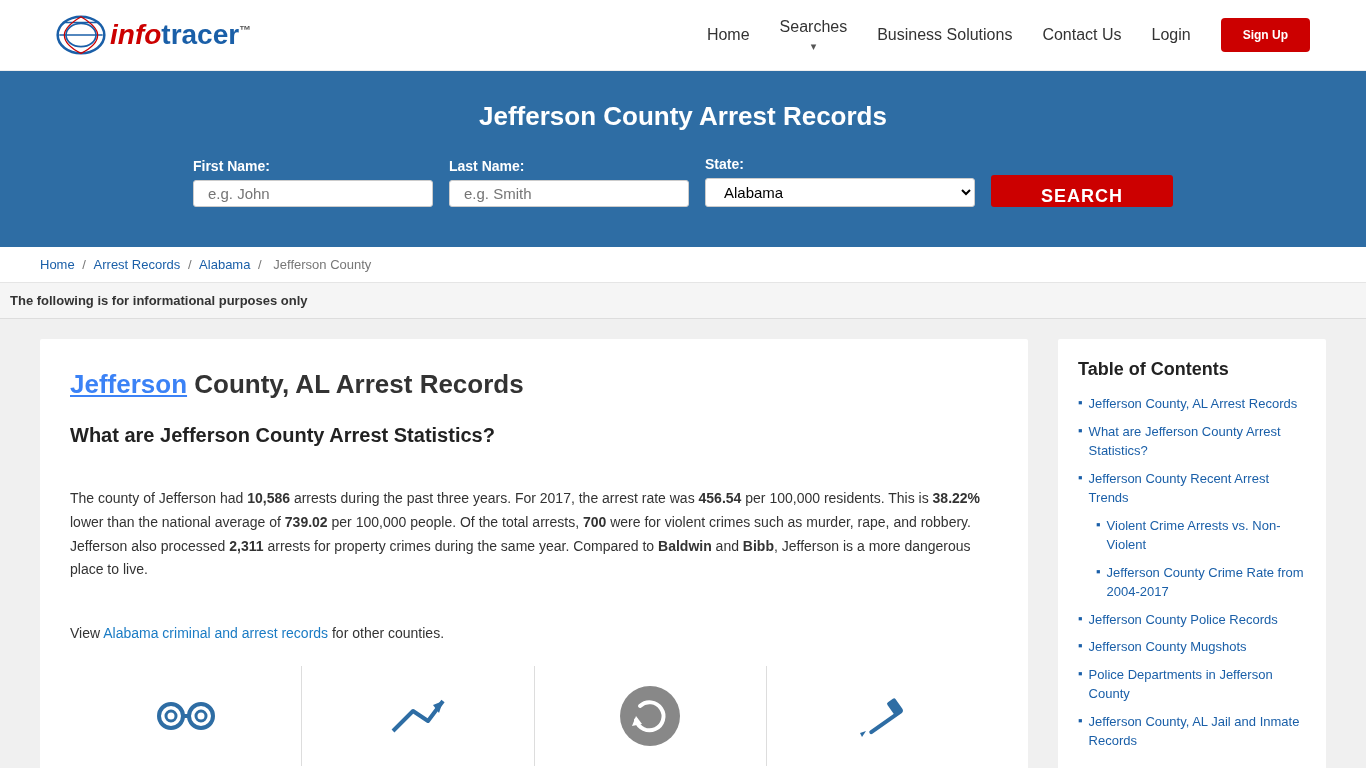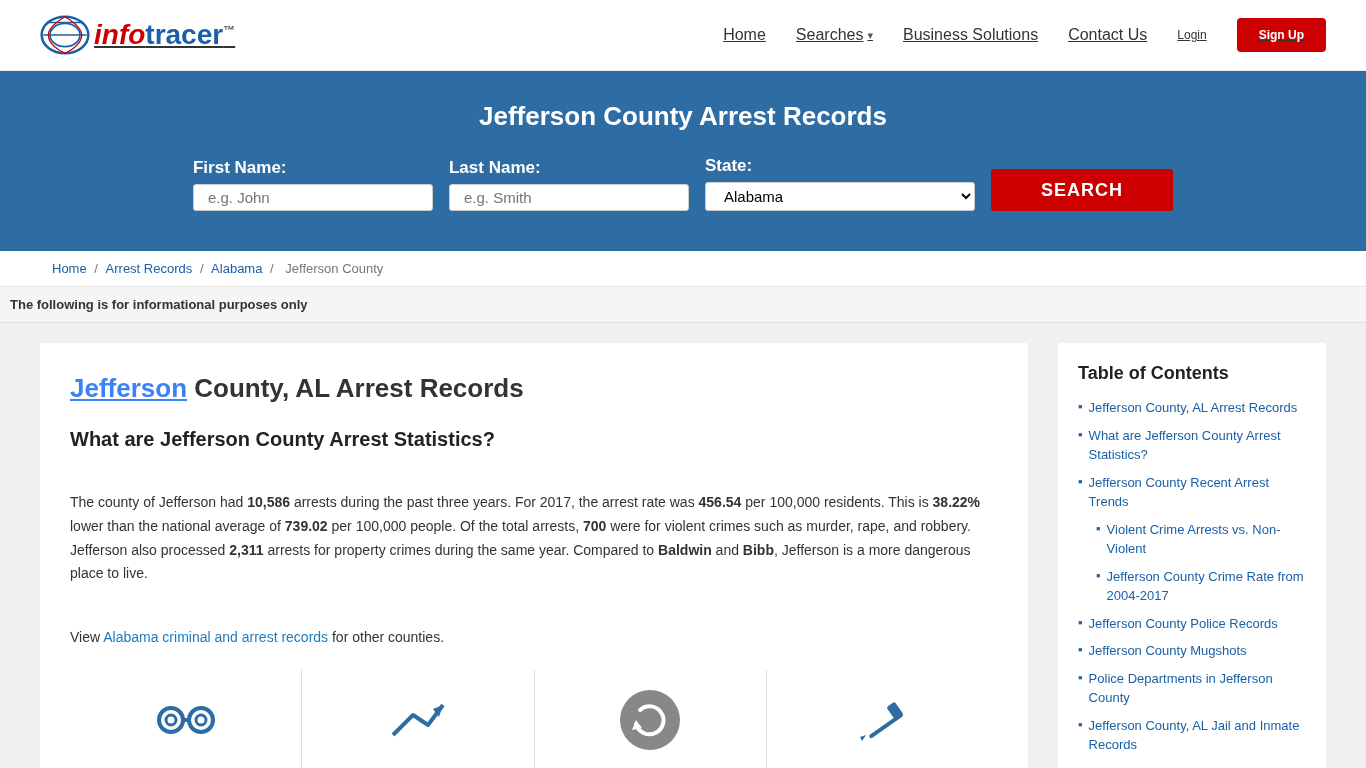--- a/index.html
+++ b/index.html
@@ -3,24 +3,23 @@
   <meta charset="utf-8">
   <style>
     * { box-sizing: border-box; margin: 0; padding: 0; }
     body { font-family: Arial, sans-serif; font-size: 14px; color: #333; background: #fff; }
 
     
     .header {
       display: flex;
       align-items: center;
       justify-content: space-between;
-      padding: 10px 40px;
+      padding: 10px 56px;
       border-bottom: 1px solid #eee;
       background: #fff;
-      text-decoration: underline;
     }
     .logo-area {
       display: flex;
       align-items: center;
     }
     .logo-text {
       font-size: 28px;
       font-weight: bold;
     }
     .logo-info { color: #cc0000; font-style: italic; }
@@ -38,24 +37,25 @@
     }
     nav a {
       text-decoration: none;
       color: #333;
       font-size: 16px;
     }
     .nav-searches {
       display: flex;
       align-items: center;
       gap: 4px;
+      flex-direction: column;
     }
     .nav-login {
       color: #333;
-      font-size: 12px;
+      font-size: 16px;
     }
     .btn-signup {
       background: #cc0000;
       color: #fff;
       border: none;
       padding: 10px 22px;
       font-size: 12px;
       font-weight: bold;
       border-radius: 4px;
       cursor: pointer;
@@ -80,21 +80,21 @@
       justify-content: center;
       flex-wrap: wrap;
     }
     .form-group {
       display: flex;
       flex-direction: column;
       align-items: flex-start;
     }
     .form-group label {
       color: #fff;
-      font-size: 17px;
+      font-size: 14px;
       margin-bottom: 6px;
       font-weight: 600;
     }
     .form-group input,
     .form-group select {
       padding: 4px 14px;
       font-size: 15px;
       border: 1px solid #ccc;
       border-radius: 3px;
       background: #fff;
@@ -104,26 +104,26 @@
     .btn-search {
       background: #cc0000;
       color: #fff;
       border: none;
       padding: 11px 50px;
       font-size: 18px;
       font-weight: bold;
       letter-spacing: 1px;
       border-radius: 3px;
       cursor: pointer;
-      height: 42px;
+      height: 32px;
     }
 
     
     .breadcrumb {
-      padding: 10px 52px;
+      padding: 10px 40px;
       background: #fff;
       font-size: 13px;
       color: #555;
       border-bottom: 1px solid #e5e5e5;
     }
     .breadcrumb a {
       color: #1a5fa8;
       text-decoration: none;
     }
     .breadcrumb span { color: #777; margin: 0 4px; }

